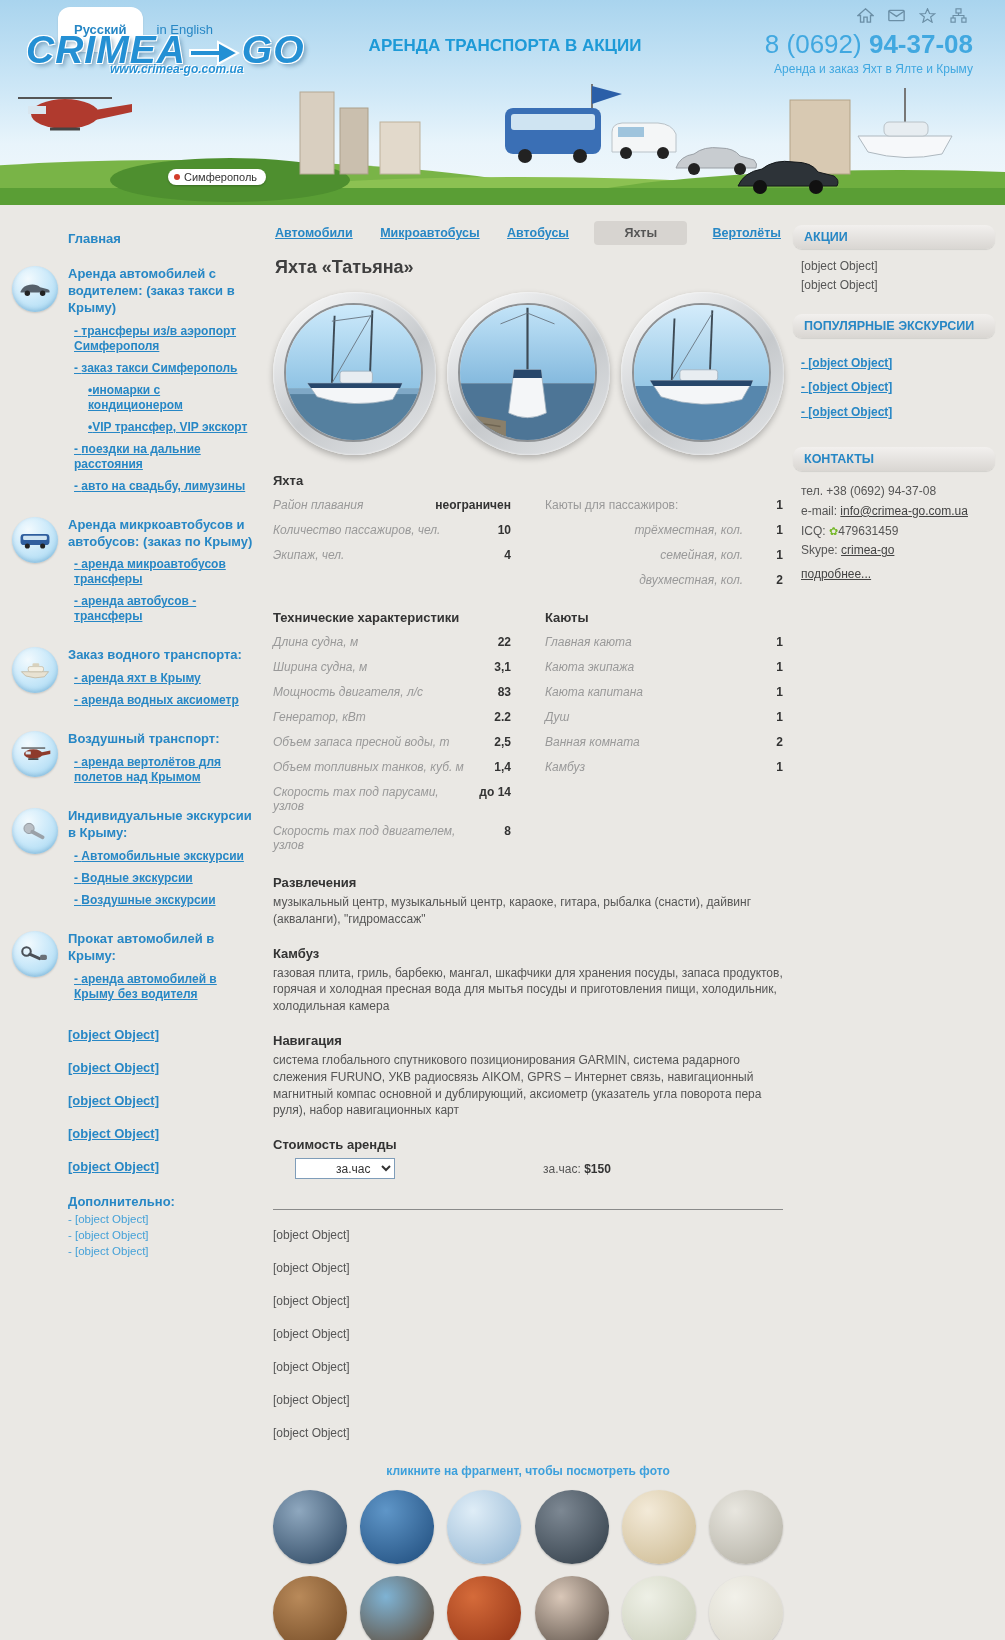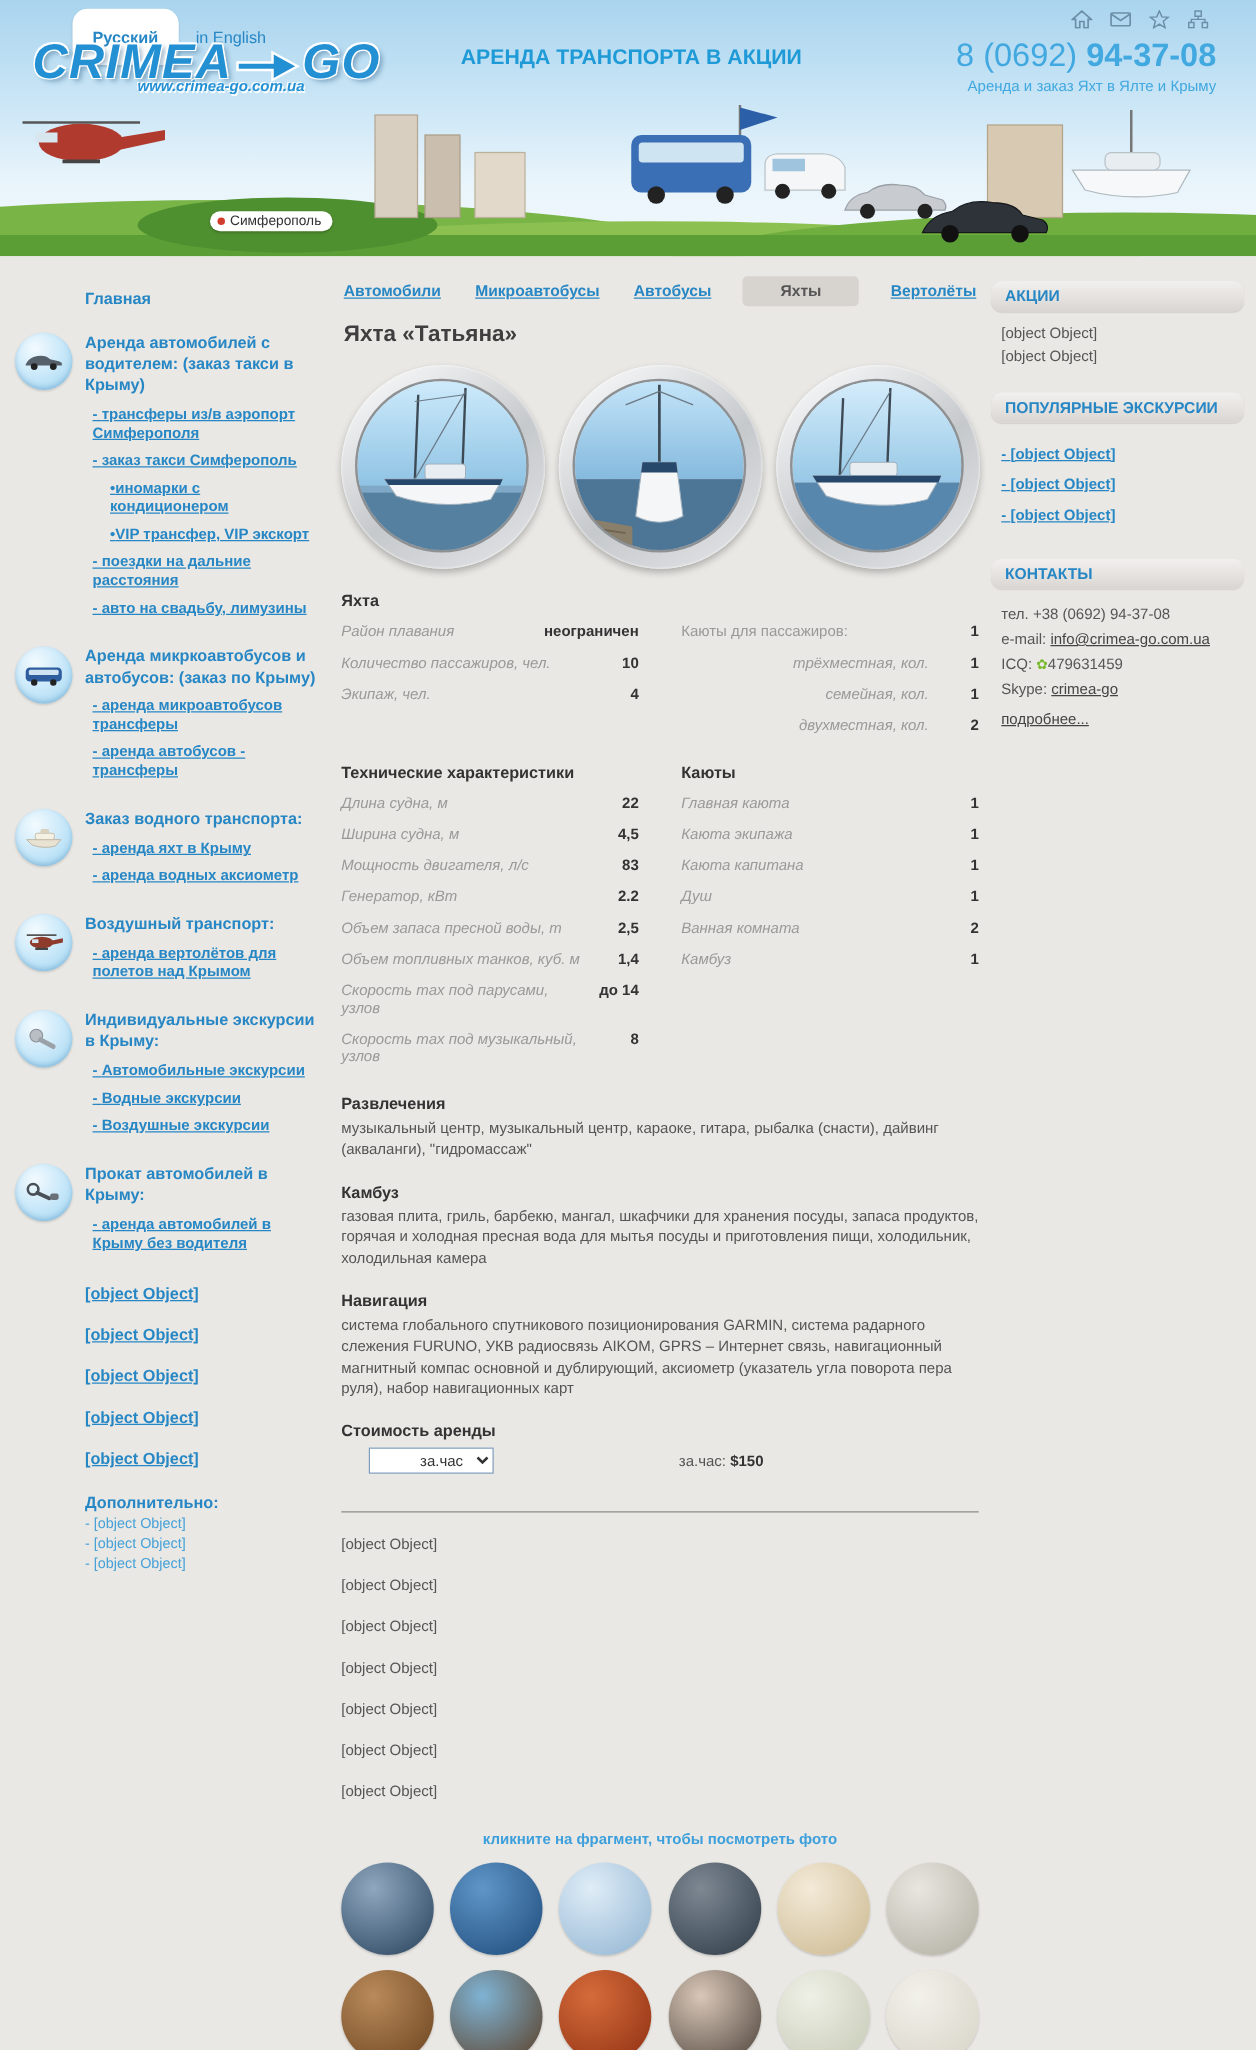--- a/index.html
+++ b/index.html
@@ -459,21 +459,21 @@
       <div class="spec-col">
         <div class="sec-h">Технические характеристики</div>
         <div>
 
         <div class="spec-row">
               <span class="spec-lbl">Длина судна, м</span>
               <span class="spec-val">22</span>
             </div>
             <div class="spec-row">
               <span class="spec-lbl">Ширина судна, м</span>
-              <span class="spec-val">4,5</span>
+              <span class="spec-val">3,1</span>
             </div>
             <div class="spec-row">
               <span class="spec-lbl">Мощность двигателя, л/с</span>
               <span class="spec-val">83</span>
             </div>
             <div class="spec-row">
               <span class="spec-lbl">Генератор, кВт</span>
               <span class="spec-val">2.2</span>
             </div>
             <div class="spec-row">
@@ -482,21 +482,21 @@
             </div>
             <div class="spec-row">
               <span class="spec-lbl">Объем топливных танков, куб. м</span>
               <span class="spec-val">1,4</span>
             </div>
             <div class="spec-row">
               <span class="spec-lbl">Скорость max под парусами, узлов</span>
               <span class="spec-val">до 14</span>
             </div>
             <div class="spec-row">
-              <span class="spec-lbl">Скорость max под музыкальный, узлов</span>
+              <span class="spec-lbl">Скорость max под двигателем, узлов</span>
               <span class="spec-val">8</span>
             </div>
           </div>
       </div>
       <div class="spec-col">
         <div class="sec-h">Каюты</div>
         <div>
 
         <div class="spec-row">
               <span class="spec-lbl">Главная каюта</span>

